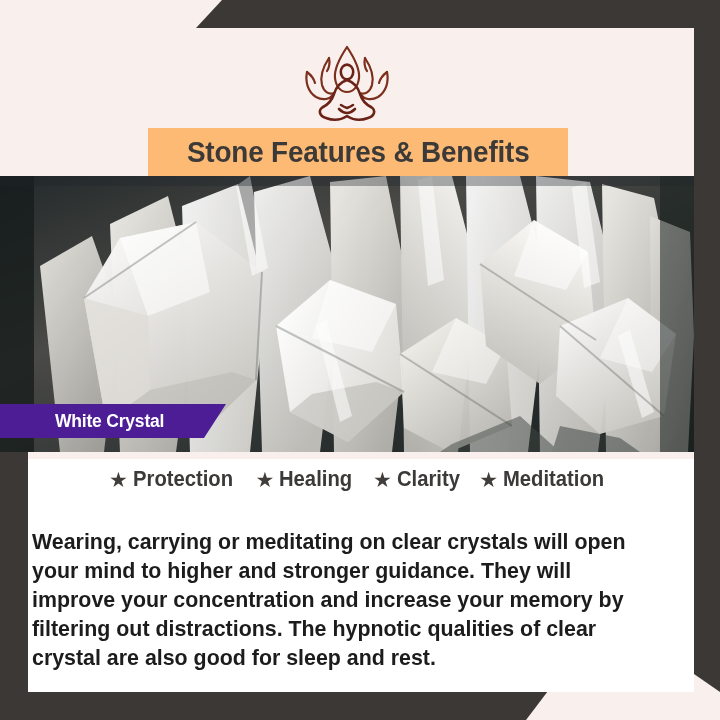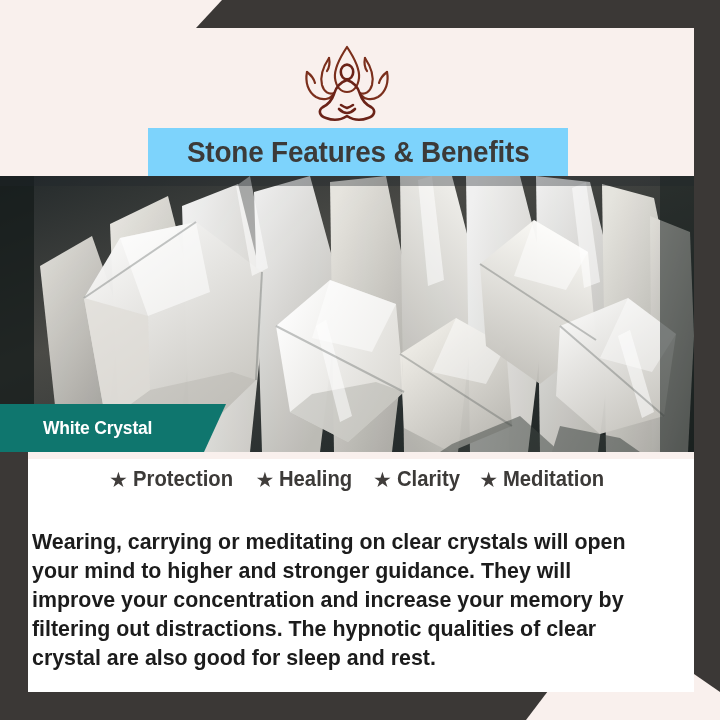--- a/index.html
+++ b/index.html
@@ -56,21 +56,21 @@
     font-family:"Liberation Serif", serif;
     font-size:12.5px;letter-spacing:2.4px;
     color:#2b2220;font-weight:400;
     margin-top:1px;
   }
 
   
   .title-plate{
     position:absolute;left:148px;top:128px;
     width:420px;height:48px;
-    background:#7dd3fc;
+    background:#fdba74;
     display:flex;align-items:center;justify-content:center;
   }
   .title-text{
     font-family:"Liberation Sans Narrow","Liberation Sans", sans-serif;
     font-weight:bold;
     font-size:30px;
     letter-spacing:-0.2px;
     color:#3c3a38;
     transform:scaleX(0.93);
     white-space:nowrap;
@@ -80,25 +80,25 @@
   .photo{
     position:absolute;left:0;top:176px;width:694px;height:276px;
     overflow:hidden;
     background:#1d2321;
   }
   .photo svg{display:block;width:100%;height:100%;}
 
   
   .stone-tag{
     position:absolute;left:0;top:404px;
-    width:226px;height:48px;
-    background:#0f766e;
+    width:226px;height:34px;
+    background:#4c1d95;
     clip-path:polygon(0 0, 100% 0, calc(100% - 22px) 100%, 0 100%);
     display:flex;align-items:center;
-    box-sizing:border-box;padding-left:43px;
+    box-sizing:border-box;padding-left:55px;
   }
   .stone-tag-label{
     color:#ffffff;font-weight:bold;font-size:17.5px;
     letter-spacing:-0.2px;white-space:nowrap;
   }
 
   
   .body-panel{
     position:absolute;left:28px;top:452px;width:666px;height:240px;
     background:#ffffff;

